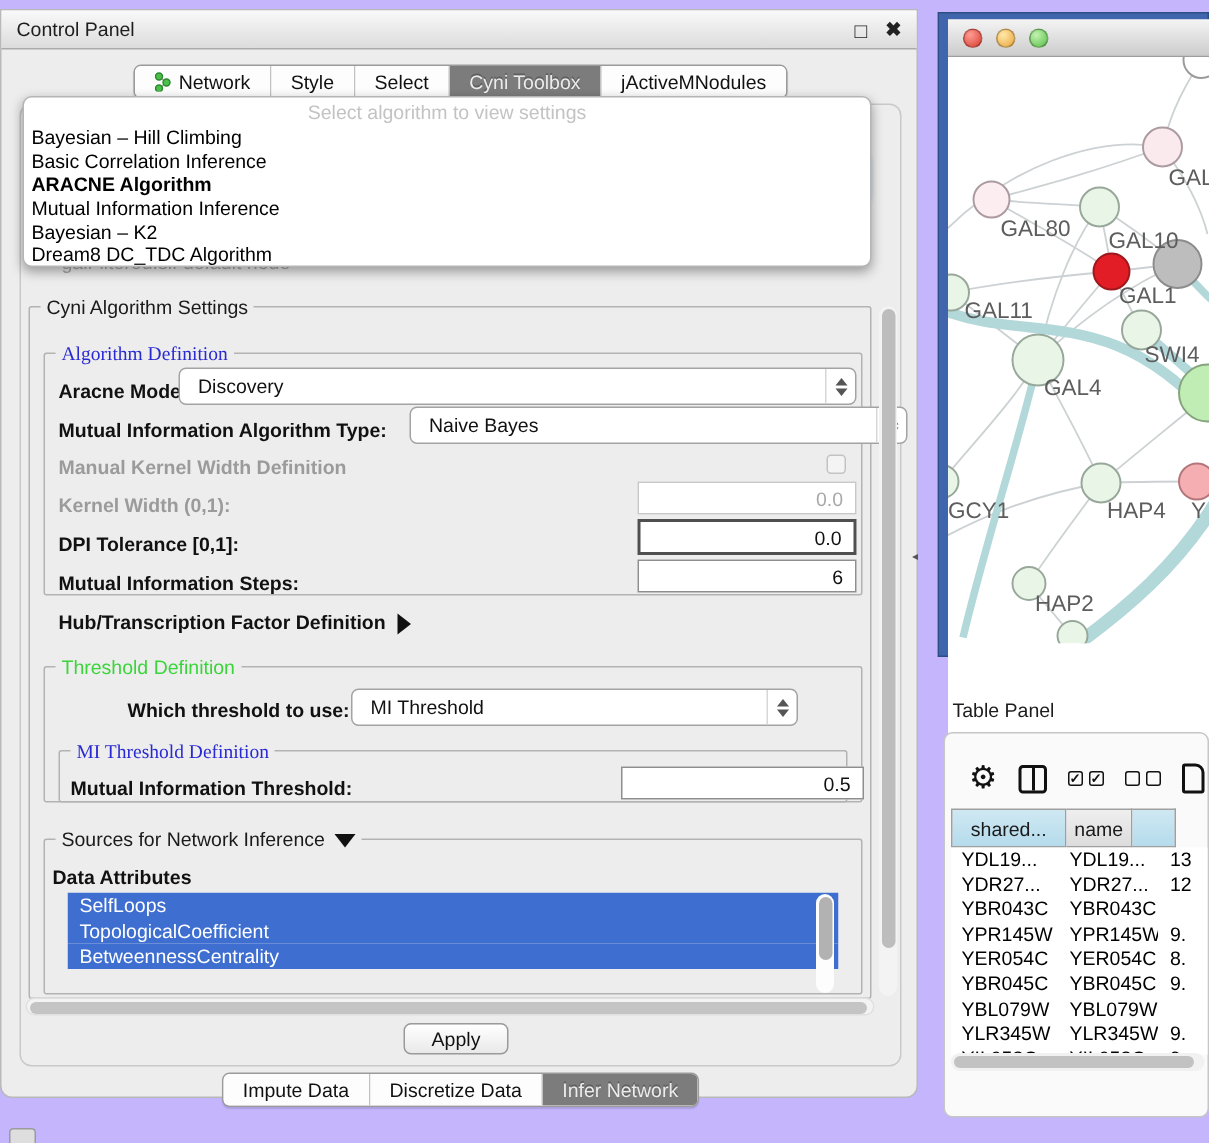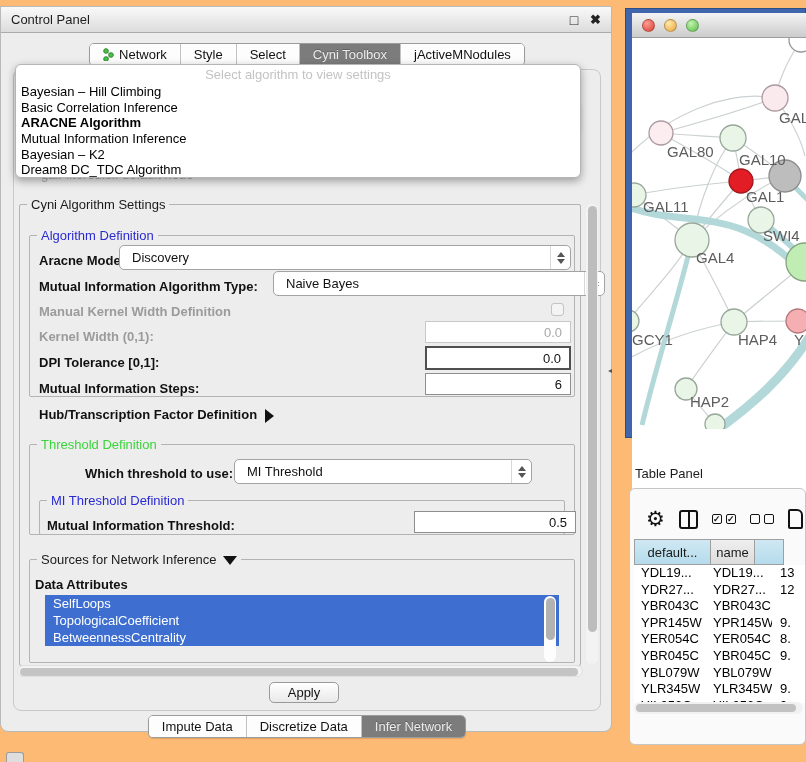--- a/index.html
+++ b/index.html
@@ -1,17 +1,17 @@
 <!DOCTYPE html>
 <html><head>
 <meta charset="utf-8">
 <style>
   html,body{margin:0;padding:0;background:#ececec;}
   *{box-sizing:border-box;font-family:"Liberation Sans",sans-serif;}
-  #page{position:relative;width:806px;height:762px;background:#fdba74;overflow:hidden;}
+  #page{position:relative;width:806px;height:762px;background:#c4b5fd;overflow:hidden;}
 
   
   #control-panel{position:absolute;left:0;top:6px;width:612px;height:726px;
     background:#ededed;border:1px solid #b9b9b9;border-radius:0 0 8px 8px;}
   #cp-titlebar{height:26px;background:linear-gradient(#f9f9f9,#dcdcdc);
     border-bottom:1px solid #ababab;display:flex;align-items:center;padding:0 10px;}
   #cp-title{font-size:13px;color:#1d1d1d;flex:1;}
   .win-btn{font-size:13px;color:#222;margin-left:12px;cursor:default;font-weight:bold;}
   #cp-float{font-weight:normal;font-size:14px;}
 
@@ -41,21 +41,21 @@
     background:#fff;border:1px solid #b5b5b5;border-radius:6px;z-index:40;
     box-shadow:0 3px 8px rgba(0,0,0,0.35);padding-top:2px;}
   #algo-placeholder{text-align:center;font-size:13px;color:#c3c3c3;height:17px;}
   .algo-item{font-size:13px;color:#000;padding-left:5px;height:15.7px;line-height:15.7px;white-space:nowrap;}
   .algo-item.bold{font-weight:bold;}
 
   
   .groupbox{position:absolute;border:1px solid #b3b3b3;border-radius:2px;}
   .group-title{position:absolute;font-size:13px;background:#ededed;padding:0 4px;white-space:nowrap;}
   .gt-black{color:#1a1a1a;}
-  .gt-blue{color:#2a2ad2;}
+  .gt-blue{color:#2a2ad2;font-family:Liberation Serif, serif;}
   .gt-green{color:#3bd53b;}
 
   .lbl{position:absolute;font-size:13px;font-weight:bold;color:#111;white-space:nowrap;}
   .lbl.disabled{color:#9b9b9b;}
 
   .combo{position:absolute;background:#fff;border:1px solid #a3a3a3;border-radius:5px;
     font-size:13px;color:#111;display:flex;align-items:center;padding-left:12px;}
   .combo .spacer{flex:1;}
   .combo-arrows{width:20px;display:flex;flex-direction:column;align-items:center;justify-content:center;gap:2px;
     border-left:1px solid #d7d7d7;height:100%;}
@@ -375,21 +375,21 @@
           <span class="cb">✓</span>
           <span class="cb">✓</span>
         </span>
       <span class="cb-pair">
           <span class="cb"></span>
           <span class="cb"></span>
         </span>
       <span id="page-ic"></span>
     </div>
     <div id="tp-header">
-        <div class="th blue" style="width: 77px;">default...</div>
+        <div class="th blue" style="width: 77px;">shared...</div>
         <div class="th gray" style="width: 44px;">name</div>
         <div class="th blue" style="width: 29px;"></div>
       </div>
     <div id="tp-rows">
         <div class="tr">
           <div class="td c1">YDL19...</div>
           <div class="td c2">YDL19...</div>
           <div class="td c3">13</div>
         </div>
         <div class="tr">

